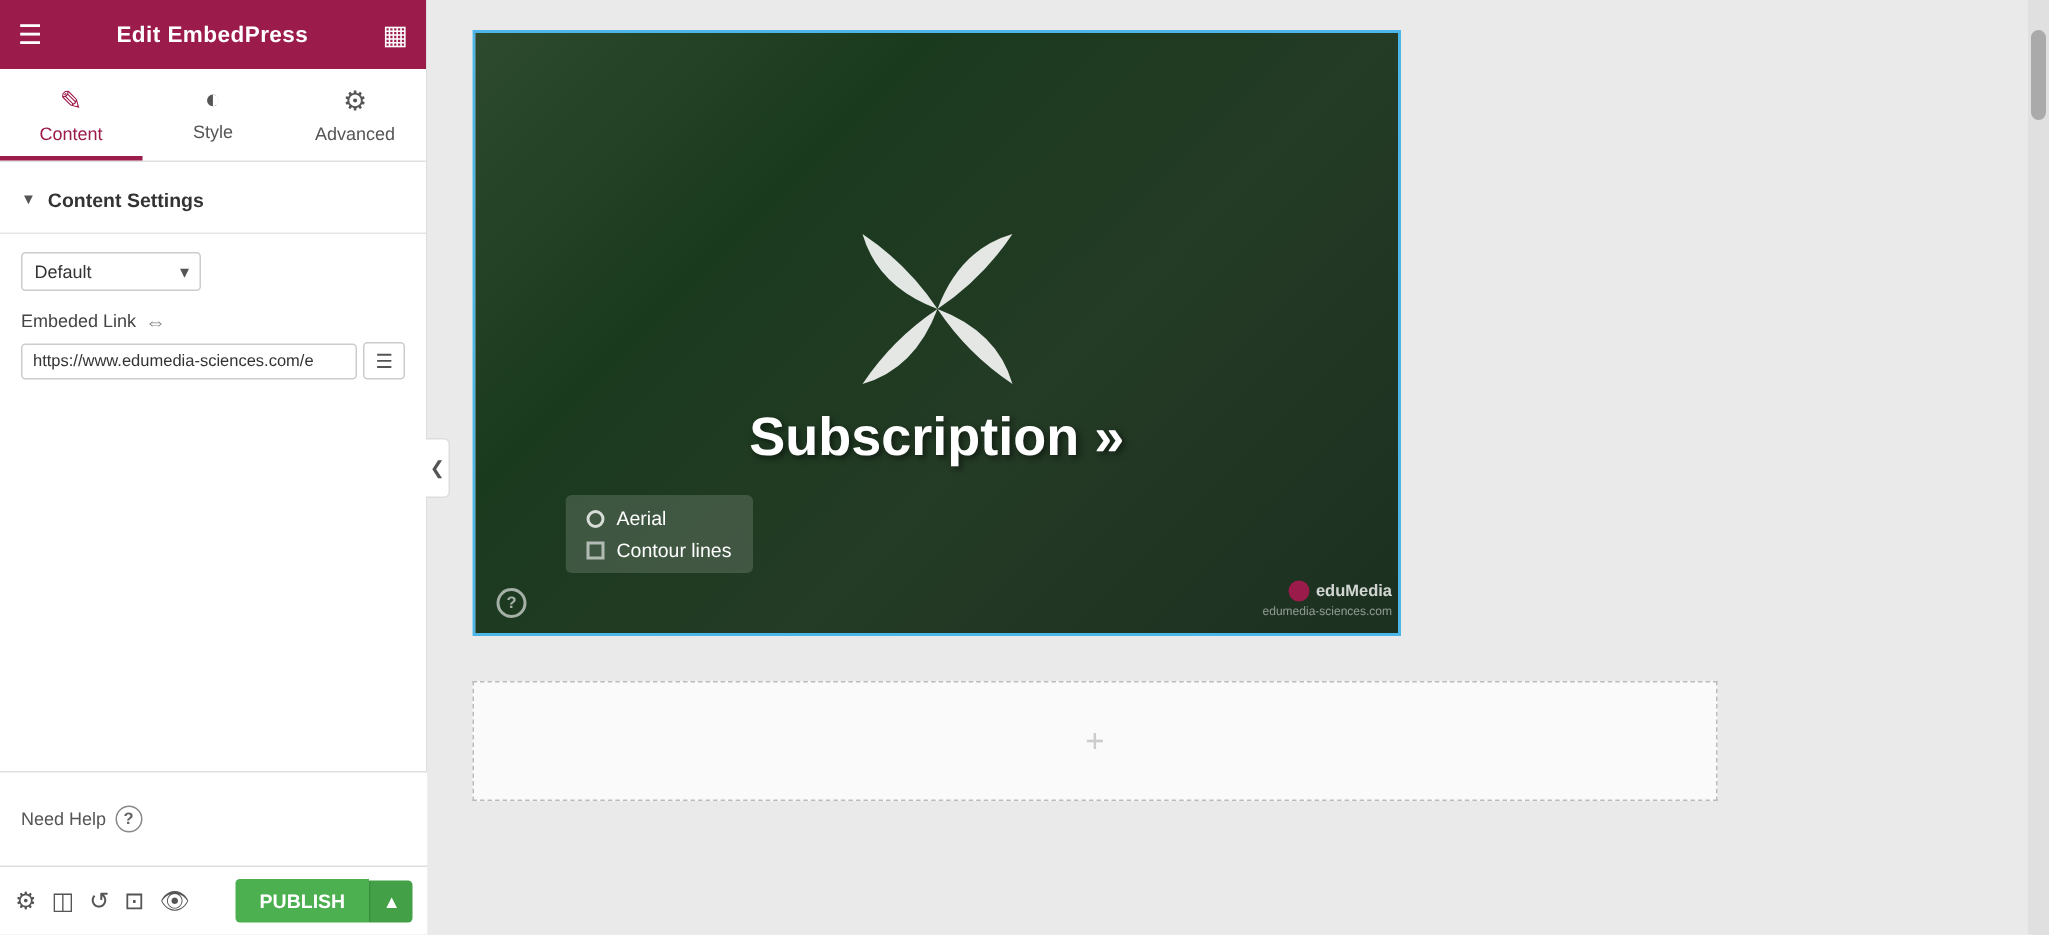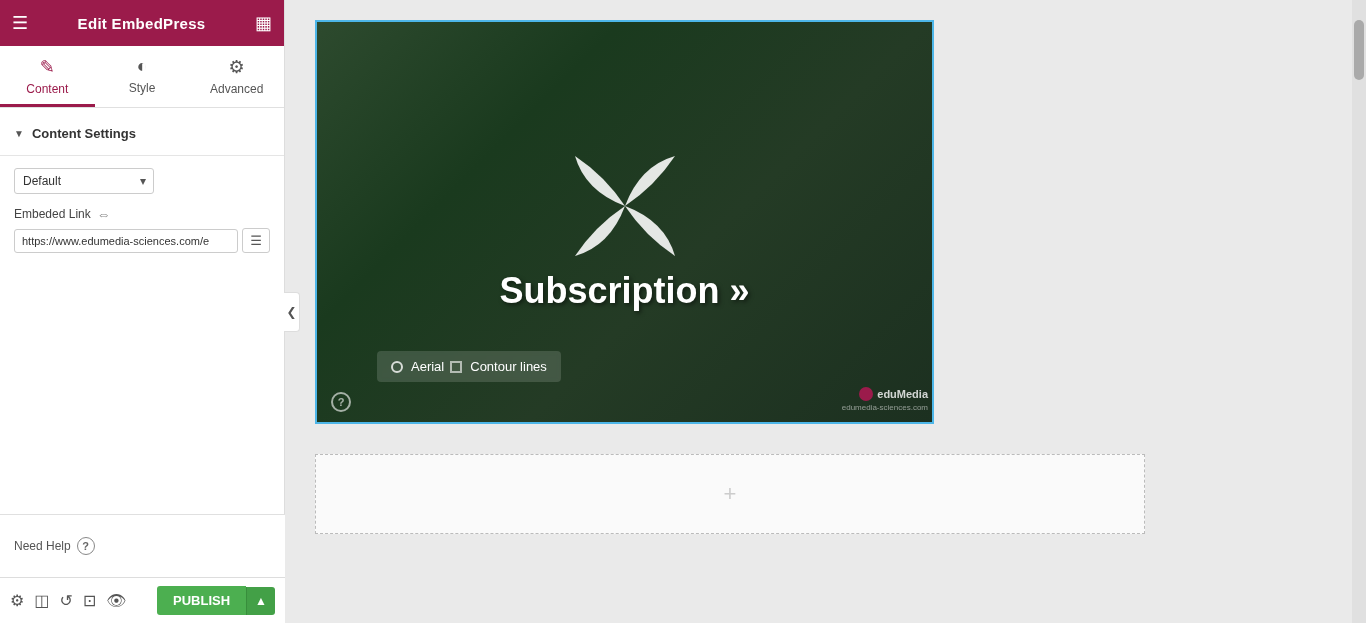--- a/index.html
+++ b/index.html
@@ -95,21 +95,21 @@
 
     .field-label {
       font-size: 12px;
       color: #444;
       margin-bottom: 6px;
     }
 
     .select-wrapper {
       position: relative;
       display: inline-block;
-      width: 140px;
+      width: 120px;
     }
 
     .select-wrapper select {
       appearance: none;
       width: 100%;
       padding: 5px 24px 5px 8px;
       font-size: 12px;
       border: 1px solid #ccc;
       border-radius: 3px;
       background: #fff;
@@ -318,21 +318,21 @@
 
     .video-overlay-box {
       position: absolute;
       bottom: 40px;
       left: 60px;
       background: rgba(255,255,255,0.15);
       backdrop-filter: blur(2px);
       border-radius: 4px;
       padding: 8px 14px;
       display: flex;
-      flex-direction: row;
+      flex-direction: column;
       gap: 6px;
     }
 
     .overlay-item {
       display: flex;
       align-items: center;
       gap: 8px;
       color: #fff;
       font-size: 13px;
     }

